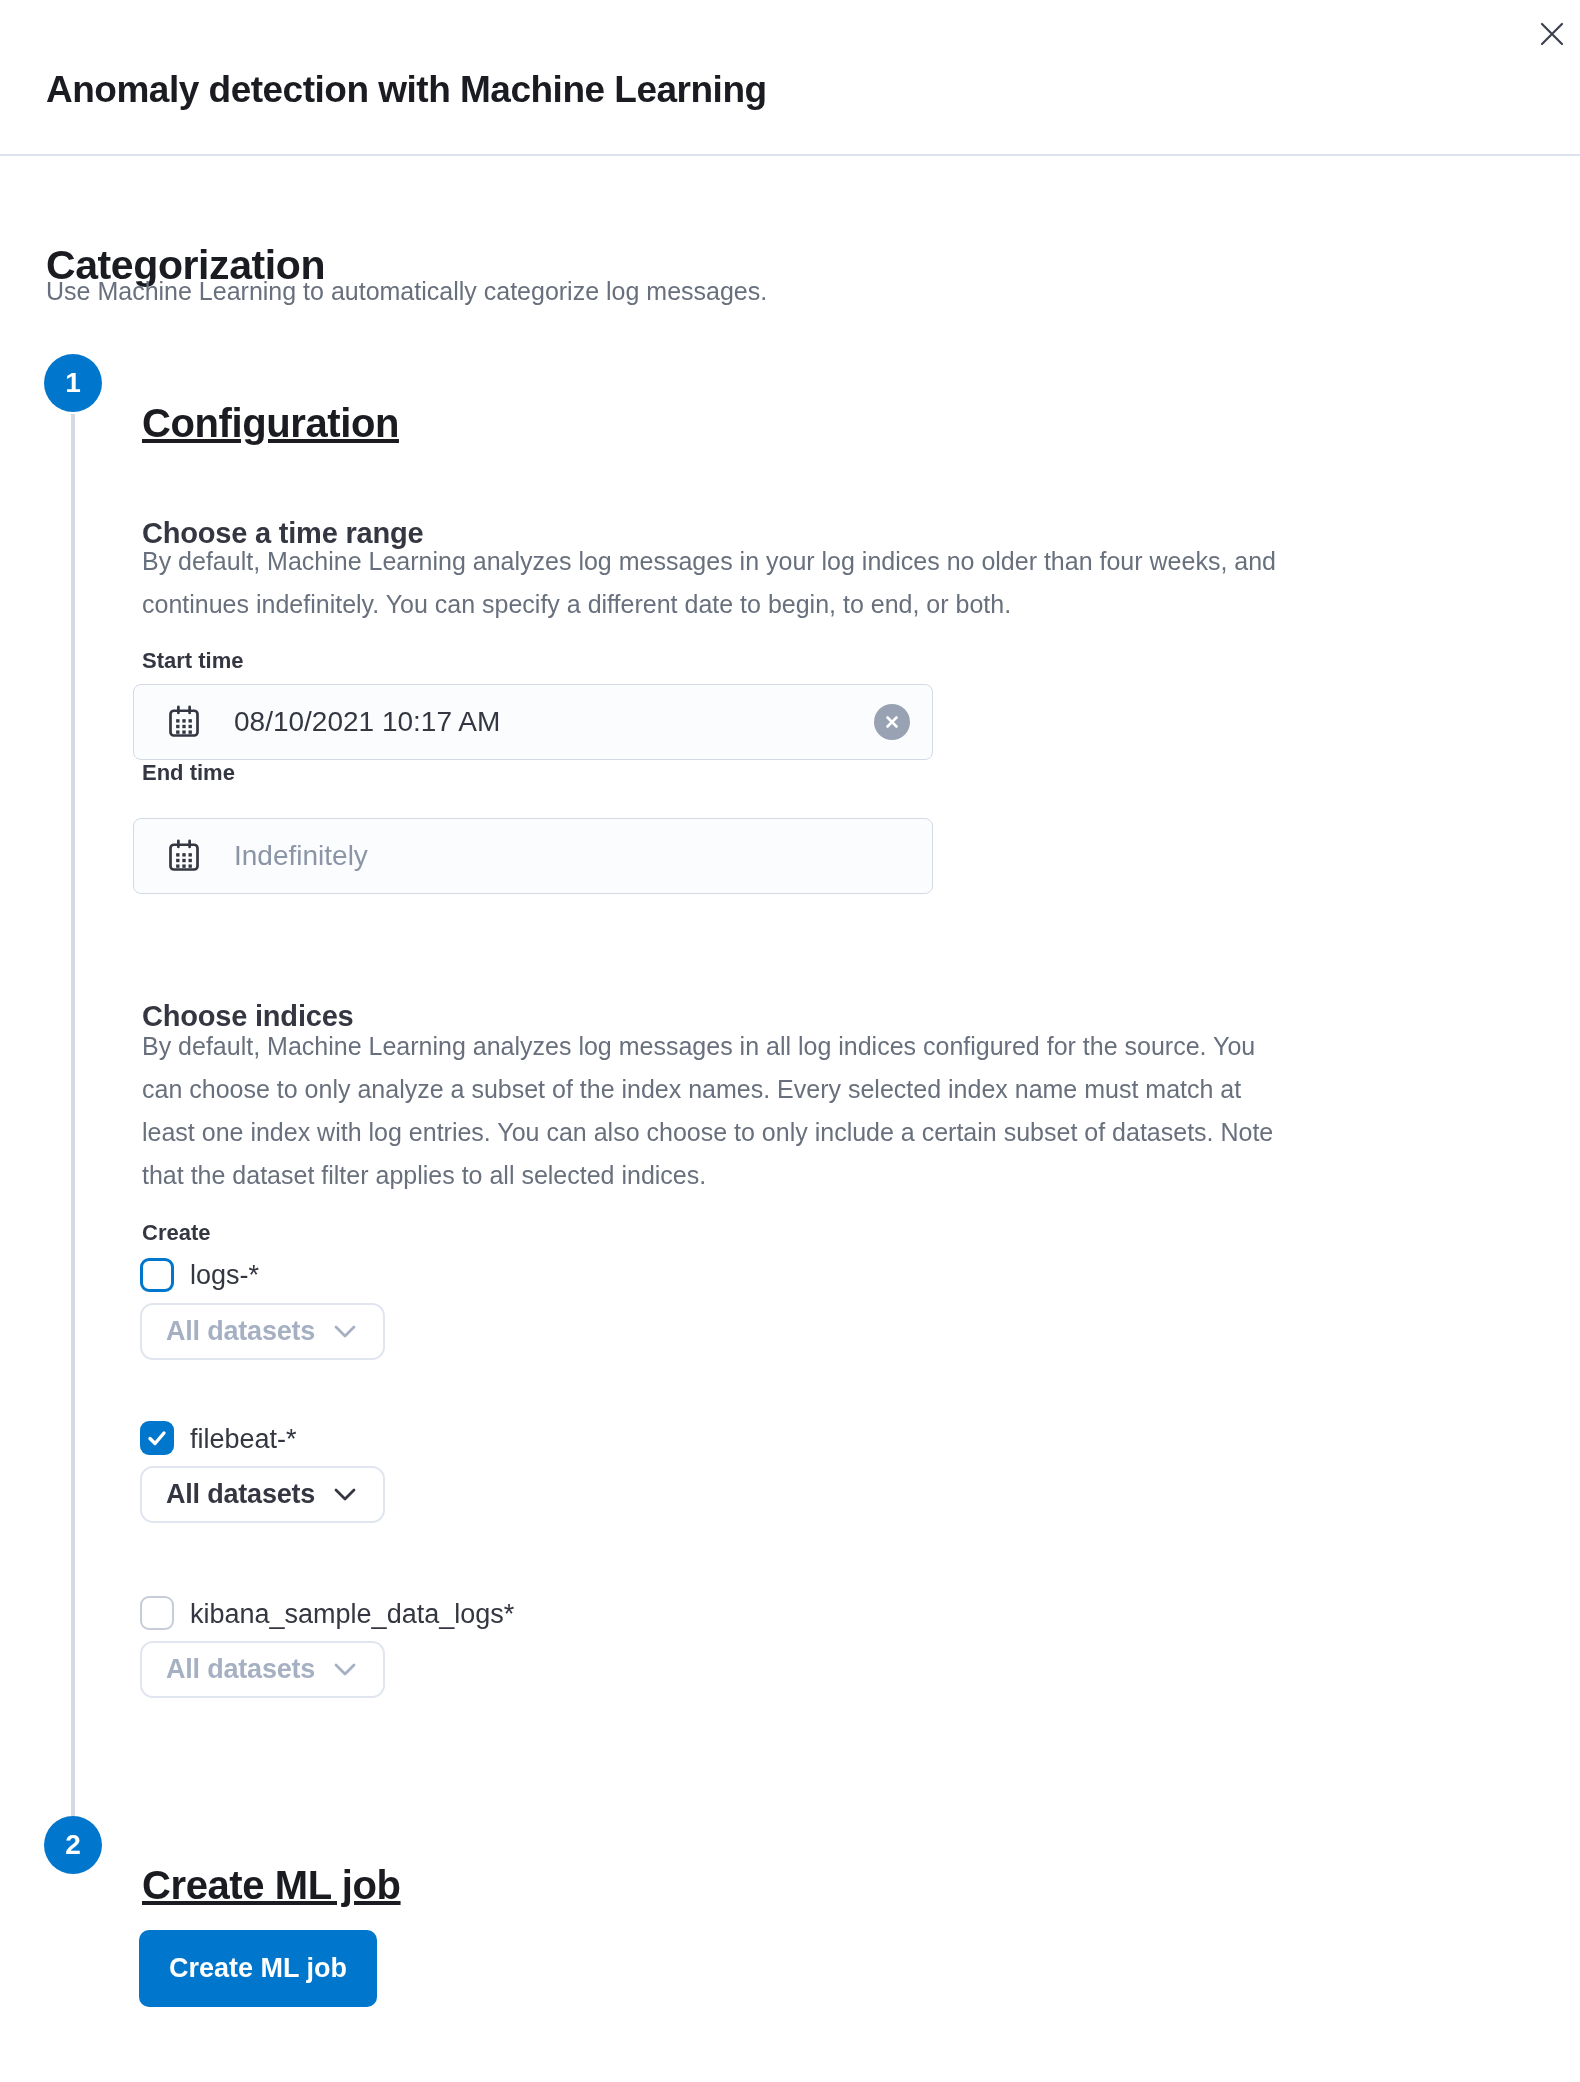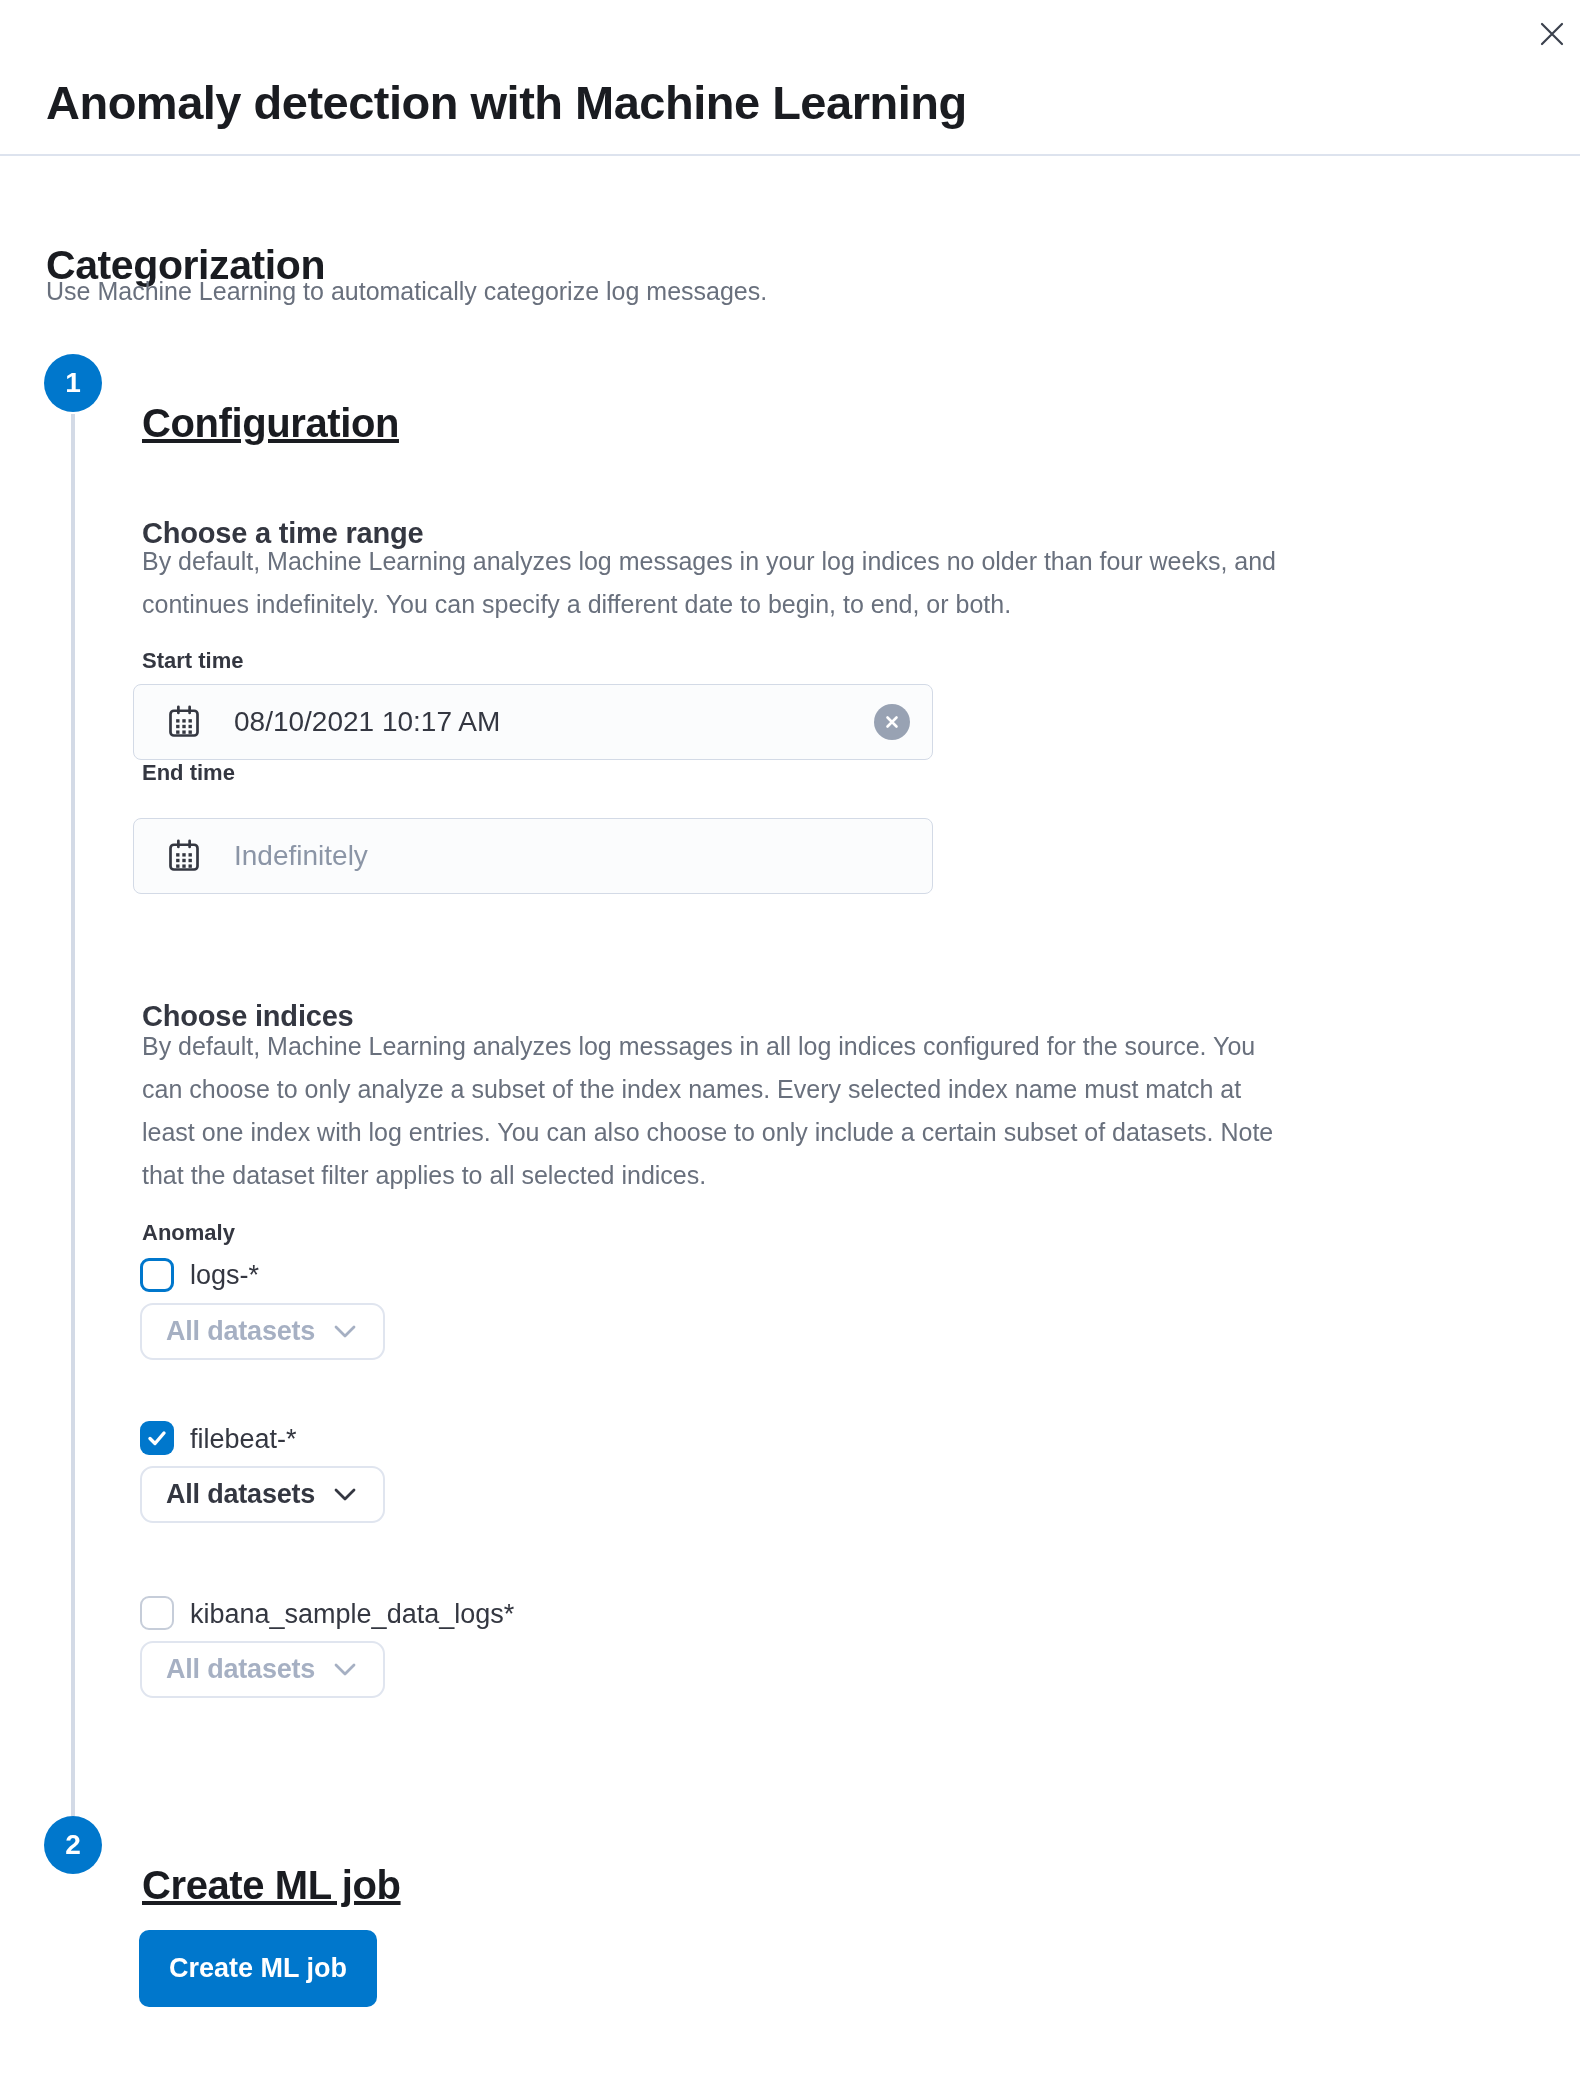--- a/index.html
+++ b/index.html
@@ -3,21 +3,21 @@
 <meta charset="utf-8">
 <style>
   html,body{margin:0;padding:0;background:#fff;}
   .canvas{
     position:relative;width:1580px;height:2082px;background:#ffffff;overflow:hidden;
     font-family:"Liberation Sans","DejaVu Sans",sans-serif;color:#343741;
   }
   .abs{position:absolute;}
 
   
-  .page-title{left:46px;top:44px;font-size:47px;font-weight:700;color:#1a1c21;letter-spacing:-.5px;white-space:nowrap;text-align:center;}
+  .page-title{left:46px;top:44px;font-size:37px;font-weight:700;color:#1a1c21;letter-spacing:-.5px;white-space:nowrap;text-align:center;}
   .close-btn{left:1526px;top:8px;width:52px;height:52px;background:none;border:none;cursor:pointer;display:flex;align-items:center;justify-content:center;padding:0;}
   .header-divider{left:0;top:154px;width:1580px;height:2px;background:#dde3ee;}
 
   
   .section-heading{left:46px;top:208px;font-size:41px;font-weight:700;color:#1a1c21;letter-spacing:-.4px;}
   .section-sub{left:46px;top:277px;font-size:25px;color:#69707d;}
 
   
   .step-circle{width:58px;height:58px;border-radius:50%;background:#0077cc;color:#fff;
     display:flex;align-items:center;justify-content:center;font-size:28px;font-weight:600;}
@@ -159,21 +159,21 @@
     </span>
     <input class="date-input" type="text" placeholder="Indefinitely" style="">
   </div>
 
   <h4 class="abs sub-heading h-indices">Choose indices</h4>
   <p class="abs para p-indices">By default, Machine Learning analyzes log messages in all log indices configured for the source. You
 can choose to only analyze a subset of the index names. Every selected index name must match at
 least one index with log entries. You can also choose to only include a certain subset of datasets. Note
 that the dataset filter applies to all selected indices.</p>
 
-  <label class="abs form-label lbl-indices">Anomaly</label>
+  <label class="abs form-label lbl-indices">Create</label>
 
   <span class="abs checkbox focused cb-logs" role="checkbox" aria-checked="false"></span>
   <span class="abs index-label il-logs">logs-*</span>
   <button class="abs ds-btn disabled ds1" disabled="">
     <span class="ds-label">All datasets</span>
     <span style="display:flex;">
       <svg width="24" height="16" viewBox="0 0 24 16">
           <path d="M3 3 L12 12 L21 3" stroke="#a6b0c3" stroke-width="2.8" fill="none" stroke-linecap="round" stroke-linejoin="round"></path>
         </svg>
     </span>

